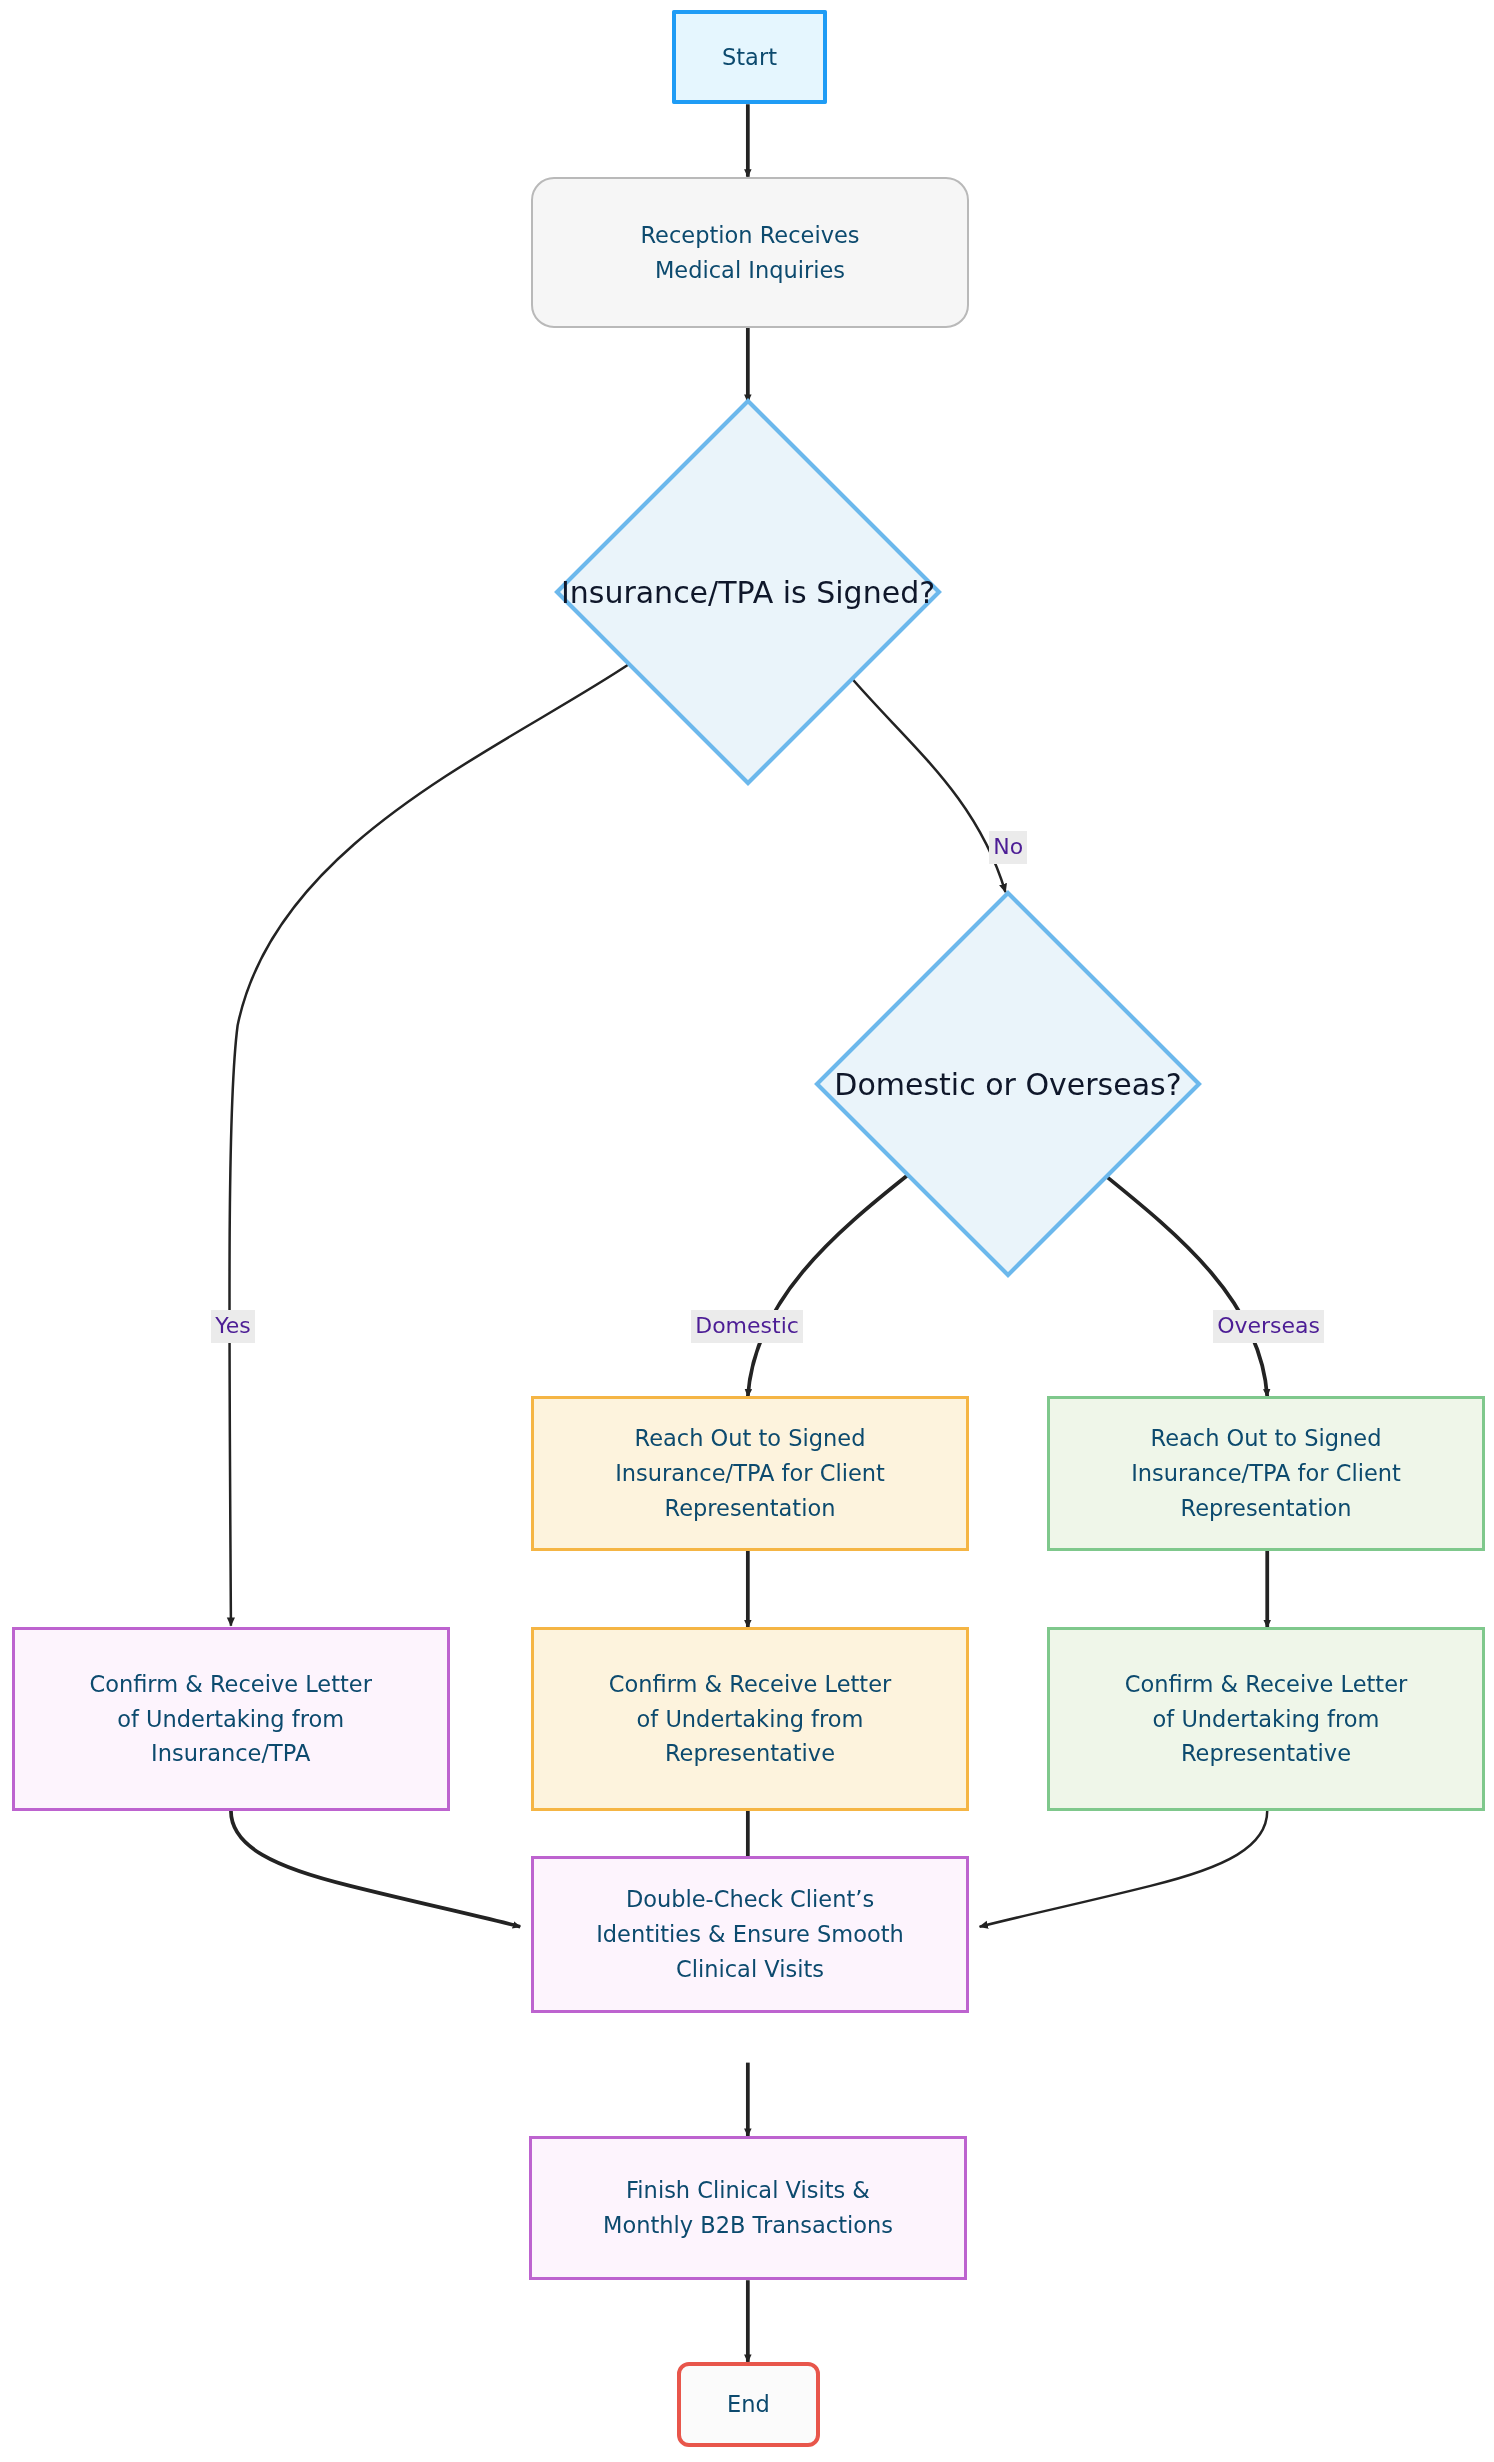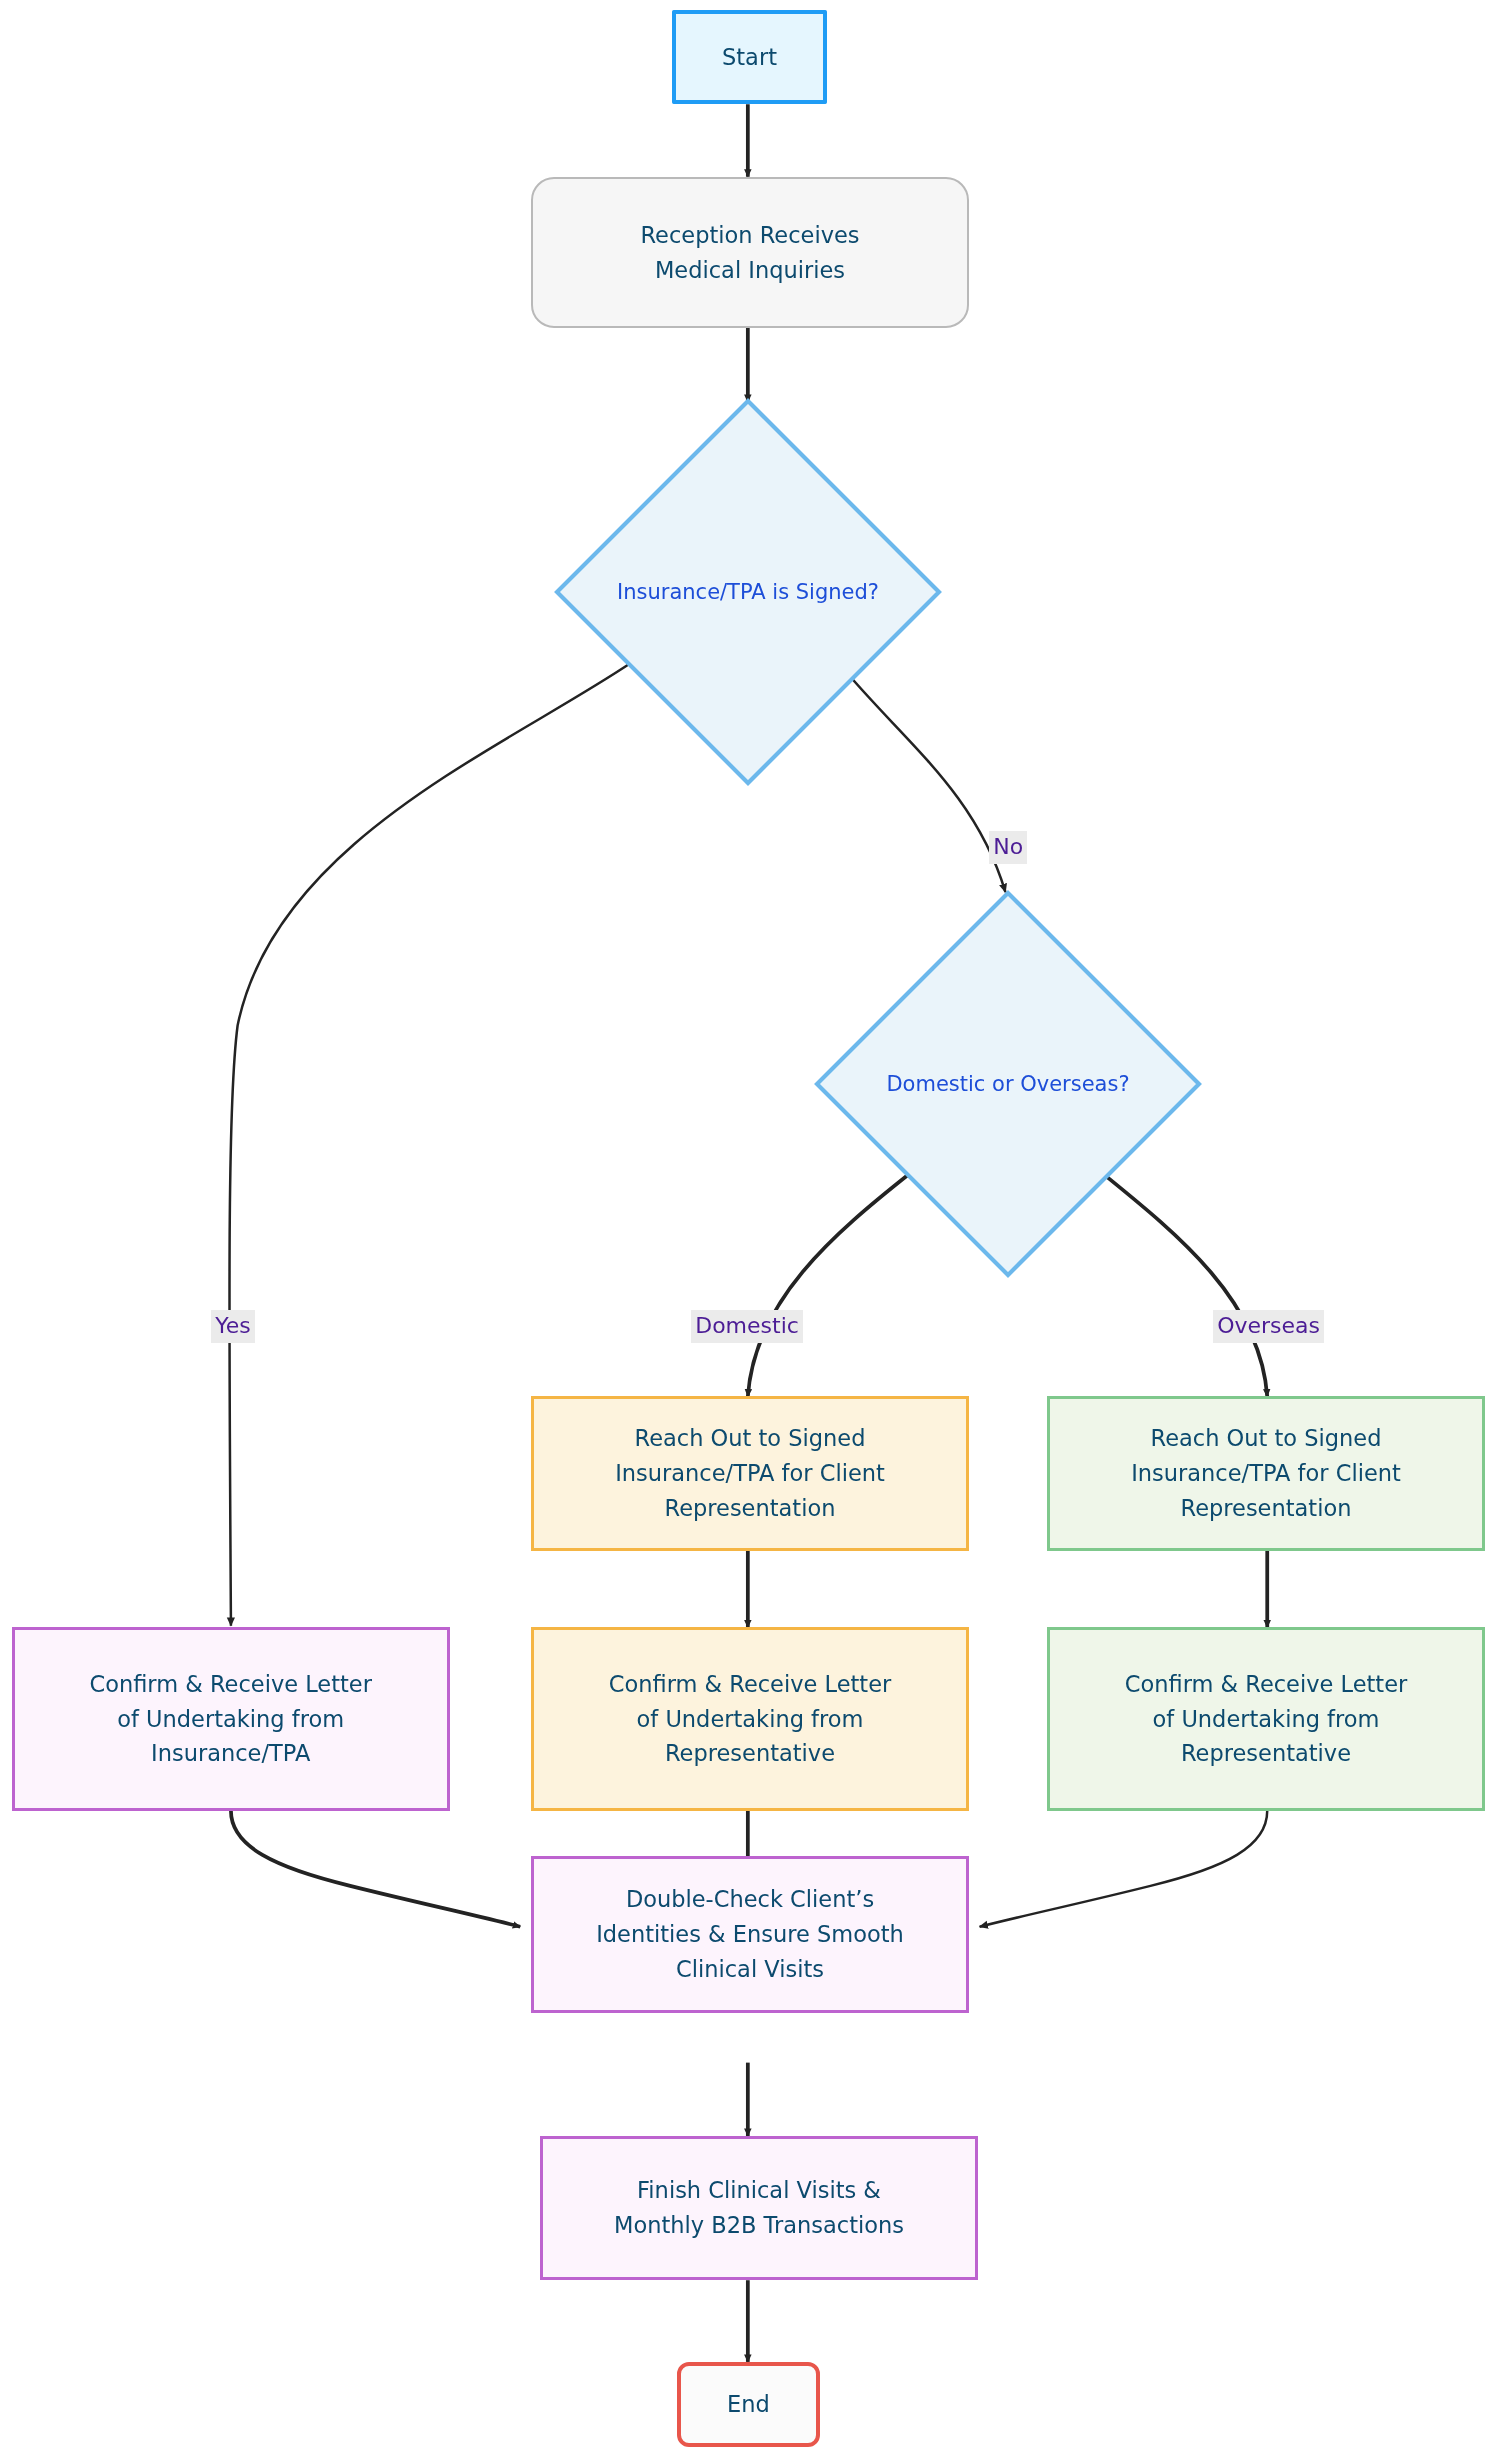--- a/index.html
+++ b/index.html
@@ -82,22 +82,22 @@
   }
   .diamond .dlabel {
     position: absolute;
     left: 0;
     top: 0;
     width: 100%;
     height: 100%;
     display: flex;
     align-items: center;
     justify-content: center;
-    font-size: 21px;
-    color: #1d4ed8;
+    font-size: 30px;
+    color: #0f172a;
     text-align: center;
     pointer-events: none;
   }
   .edge-label {
     position: absolute;
     background: #ebebeb;
     color: #4c1d95;
     font-size: 22px;
     line-height: 1.2;
     padding: 3.3px 4.2px;
@@ -213,21 +213,21 @@
 of Undertaking from
 Representative</span>
   </div>
 
   <div class="node n-purple" style="left:531px; top:1856px; width:438px; height:157px;">
     <span class="label">Double-Check Client’s
 Identities &amp; Ensure Smooth
 Clinical Visits</span>
   </div>
 
-  <div class="node n-purple" style="left:540px; top:2136px; width:438px; height:144px;">
+  <div class="node n-purple" style="left:529px; top:2136px; width:438px; height:144px;">
     <span class="label">Finish Clinical Visits &amp;
 Monthly B2B Transactions</span>
   </div>
 
   <div class="node n-end" style="left:677px; top:2362px; width:143px; height:85px;">
     <span class="label">End</span>
   </div>
 
 </div>
 

